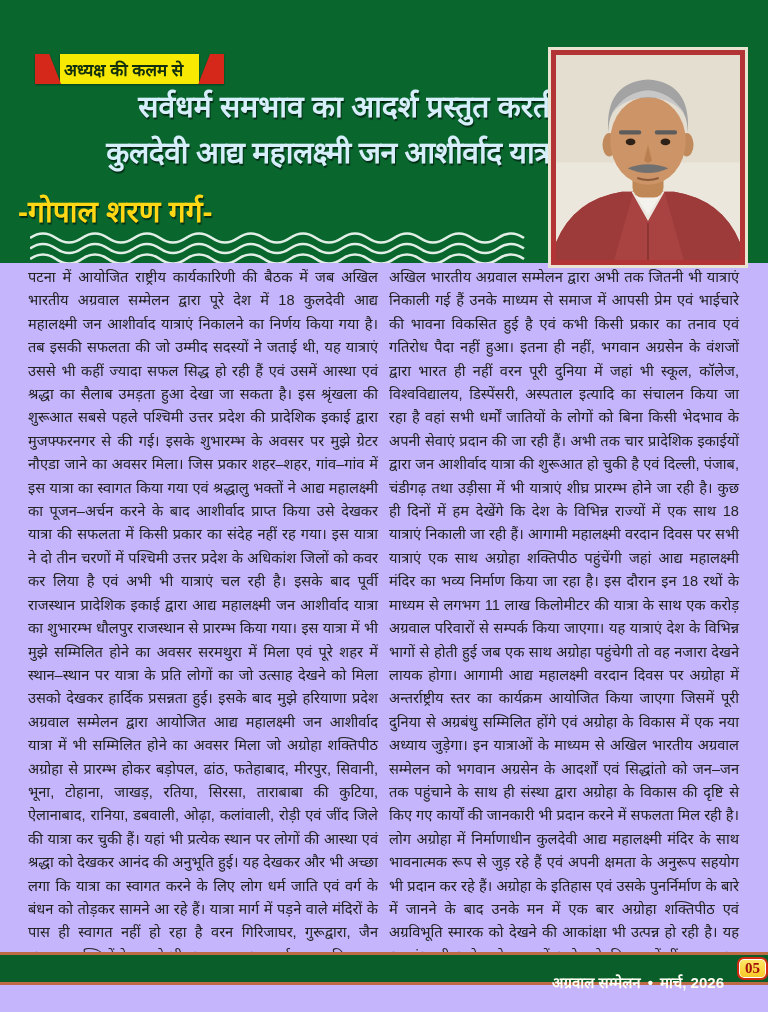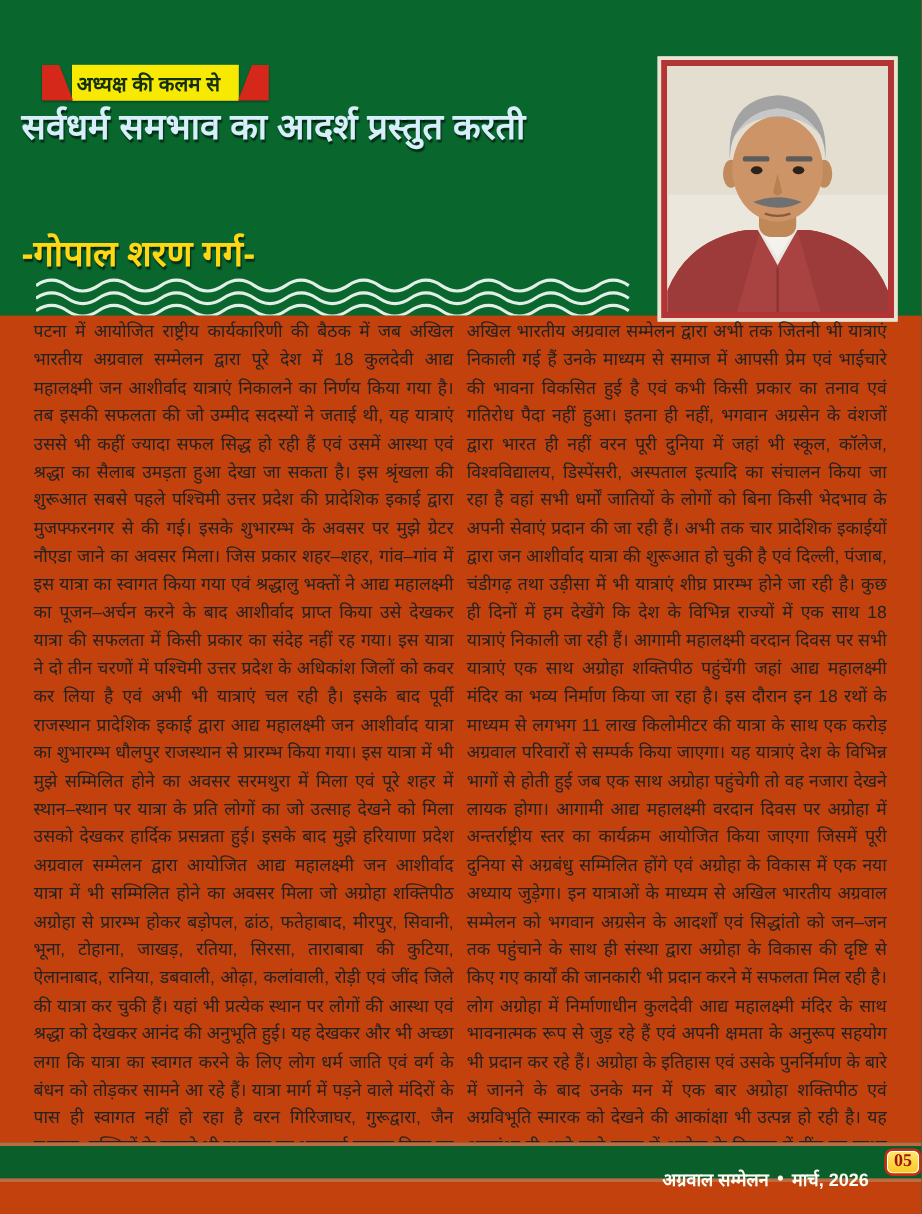--- a/index.html
+++ b/index.html
@@ -1,29 +1,29 @@
 <!DOCTYPE html>
 <html><head>
 <meta charset="utf-8">
 <style>
   html,body{margin:0;padding:0;background:#555;}
   .page{
     position:relative;width:768px;height:1012px;margin:0 auto;
-    background:#c2410c;overflow:hidden;
+    background:#c4b5fd;overflow:hidden;
     font-family:"Liberation Sans","DejaVu Sans",sans-serif;
   }
   
   .header{position:absolute;left:0;top:0;width:768px;height:263px;background:#09672e;}
   .badge{position:absolute;left:35px;top:54px;height:30px;display:flex;align-items:stretch;filter:drop-shadow(0 1px 1px rgba(0,0,0,.4));}
   .badge .wedge{width:26px;background:#d6281a;}
   .badge .wedge.left{clip-path:polygon(0 0,55% 0,100% 100%,0 100%);}
   .badge .wedge.right{clip-path:polygon(45% 0,100% 0,100% 100%,0 100%);}
   .badge .mid{background:#f8e903;color:#12300d;font-weight:bold;font-size:17px;
     display:flex;align-items:center;padding:0 16px 0 4px;margin:0 -1px;white-space:nowrap;}
-  .title{position:absolute;left:18px;width:540px;text-align:left;color:#d7eefb;
+  .title{position:absolute;left:18px;width:540px;text-align:right;color:#d7eefb;
     font-weight:bold;text-shadow:1px 2px 1px rgba(0,0,0,.55);line-height:1.1;}
   .title.l1{top:90px;font-size:30px;}
   .title.l2{top:136px;font-size:30px;letter-spacing:-.5px;}
   .author{position:absolute;left:18px;top:190px;width:540px;text-align:left;color:#ffd714;
     font-weight:bold;font-size:30px;text-shadow:1px 2px 1px rgba(0,0,0,.55);}
   .waves{position:absolute;left:30px;top:231px;}
   
   .photo-frame{position:absolute;left:548px;top:47px;width:200px;height:221px;
     background:#ece7dc;border:3px solid #e9e3d2;box-sizing:border-box;}
   .photo-inner{position:absolute;inset:0;border:5px solid #b23434;box-sizing:border-box;overflow:hidden;}
@@ -48,20 +48,21 @@
 
   <div class="header">
 
     <div class="badge">
       <div class="wedge left"></div>
       <div class="mid">अध्यक्ष की कलम से</div>
       <div class="wedge right"></div>
     </div>
 
     <div class="title l1">सर्वधर्म समभाव का आदर्श प्रस्तुत करती</div>
+    <div class="title l2">कुलदेवी आद्य महालक्ष्मी जन आशीर्वाद यात्रा</div>
     <div class="author">-गोपाल शरण गर्ग-</div>
 
     <div class="waves">
       <svg width="516" height="32" viewBox="0 0 516 32">
         <g fill="none" stroke="#e2efe7" stroke-width="2.6">
           <path d="M0 7q13 -9 26 0t26 0t26 0t26 0t26 0t26 0t26 0t26 0t26 0t26 0t26 0t26 0t26 0t26 0t26 0t26 0t26 0t26 0t26 0"></path>
           <path d="M0 17.5q13 -9 26 0t26 0t26 0t26 0t26 0t26 0t26 0t26 0t26 0t26 0t26 0t26 0t26 0t26 0t26 0t26 0t26 0t26 0t26 0"></path>
           <path d="M0 28q13 -9 26 0t26 0t26 0t26 0t26 0t26 0t26 0t26 0t26 0t26 0t26 0t26 0t26 0t26 0t26 0t26 0t26 0t26 0t26 0"></path>
         </g>
       </svg>

